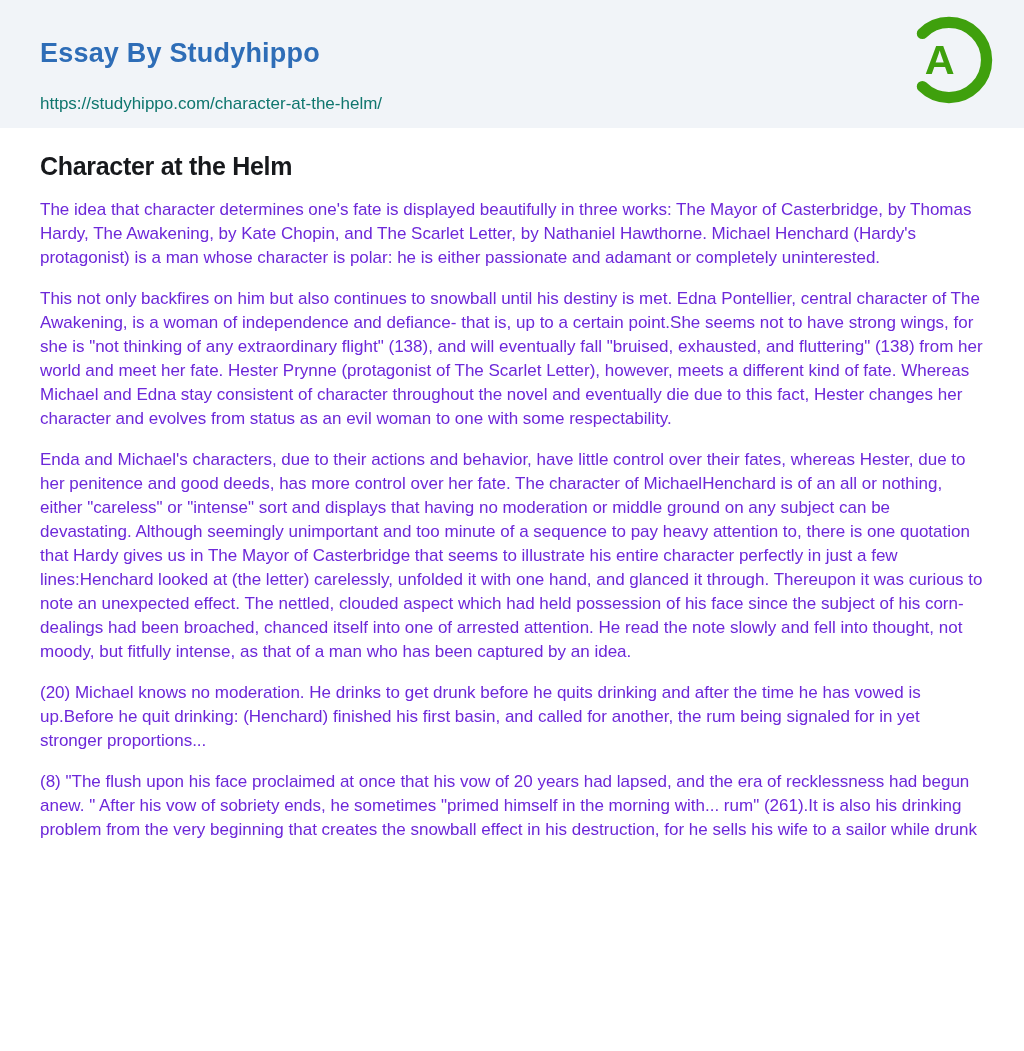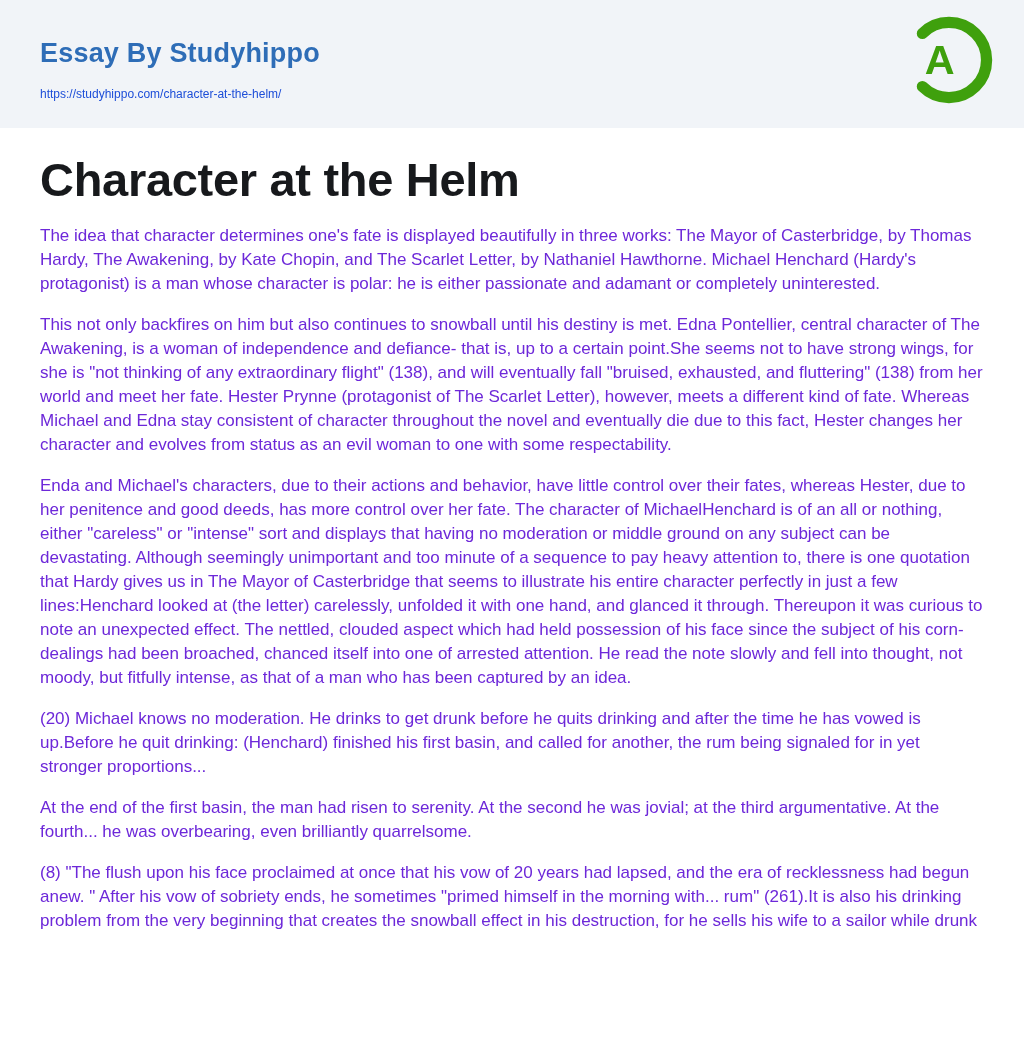--- a/index.html
+++ b/index.html
@@ -24,38 +24,38 @@
   }
   .header-title {
     margin: 0;
     font-size: 27px;
     font-weight: 700;
     color: #2e6db7;
     letter-spacing: 0.2px;
   }
   .header-url {
     display: inline-block;
-    margin-top: 18px;
-    font-size: 12px;
-    color: #1d4ed8;
+    margin-top: 25px;
+    font-size: 17px;
+    color: #0f766e;
     text-decoration: none;
   }
   .logo {
     position: absolute;
     top: 13px;
     right: 28px;
     width: 94px;
     height: 94px;
   }
   .content {
     padding: 24px 40px 0 40px;
   }
   .essay-title {
     margin: 0 0 4px 0;
-    font-size: 47px;
+    font-size: 25px;
     font-weight: 700;
     color: #17191c;
     letter-spacing: -0.3px;
   }
   .content p {
     margin: 17px 0;
     font-size: 17px;
     line-height: 24px;
     color: #6d28d9;
   }
@@ -77,17 +77,16 @@
     </div>
   </div>
 
   <div class="content">
     <h1 class="essay-title">Character at the Helm</h1>
 
     <p>The idea that character determines one's fate is displayed beautifully in three works: The Mayor of Casterbridge, by Thomas Hardy, The Awakening, by Kate Chopin, and The Scarlet Letter, by Nathaniel Hawthorne. Michael Henchard (Hardy's protagonist) is a man whose character is polar: he is either passionate and adamant or completely uninterested.</p>
     <p>This not only backfires on him but also continues to snowball until his destiny is met. Edna Pontellier, central character of The Awakening, is a woman of independence and defiance- that is, up to a certain point.She seems not to have strong wings, for she is "not thinking of any extraordinary flight" (138), and will eventually fall "bruised, exhausted, and fluttering" (138) from her world and meet her fate. Hester Prynne (protagonist of The Scarlet Letter), however, meets a different kind of fate. Whereas Michael and Edna stay consistent of character throughout the novel and eventually die due to this fact, Hester changes her character and evolves from status as an evil woman to one with some respectability.</p>
     <p>Enda and Michael's characters, due to their actions and behavior, have little control over their fates, whereas Hester, due to her penitence and good deeds, has more control over her fate. The character of MichaelHenchard is of an all or nothing, either "careless" or "intense" sort and displays that having no moderation or middle ground on any subject can be devastating. Although seemingly unimportant and too minute of a sequence to pay heavy attention to, there is one quotation that Hardy gives us in The Mayor of Casterbridge that seems to illustrate his entire character perfectly in just a few lines:Henchard looked at (the letter) carelessly, unfolded it with one hand, and glanced it through. Thereupon it was curious to note an unexpected effect. The nettled, clouded aspect which had held possession of his face since the subject of his corn-dealings had been broached, chanced itself into one of arrested attention. He read the note slowly and fell into thought, not moody, but fitfully intense, as that of a man who has been captured by an idea.</p>
     <p>(20) Michael knows no moderation. He drinks to get drunk before he quits drinking and after the time he has vowed is up.Before he quit drinking: (Henchard) finished his first basin, and called for another, the rum being signaled for in yet stronger proportions...</p>
-    <p>At the end of the first basin, the man had risen to serenity. At the second he was jovial; at the third argumentative. At the fourth... he was overbearing, even brilliantly quarrelsome.</p>
     <p>(8) "The flush upon his face proclaimed at once that his vow of 20 years had lapsed, and the era of recklessness had begun anew. " After his vow of sobriety ends, he sometimes "primed himself in the morning with... rum" (261).It is also his drinking problem from the very beginning that creates the snowball effect in his destruction, for he sells his wife to a sailor while drunk</p>
   </div>
 
 </div>
 
 </body></html>

